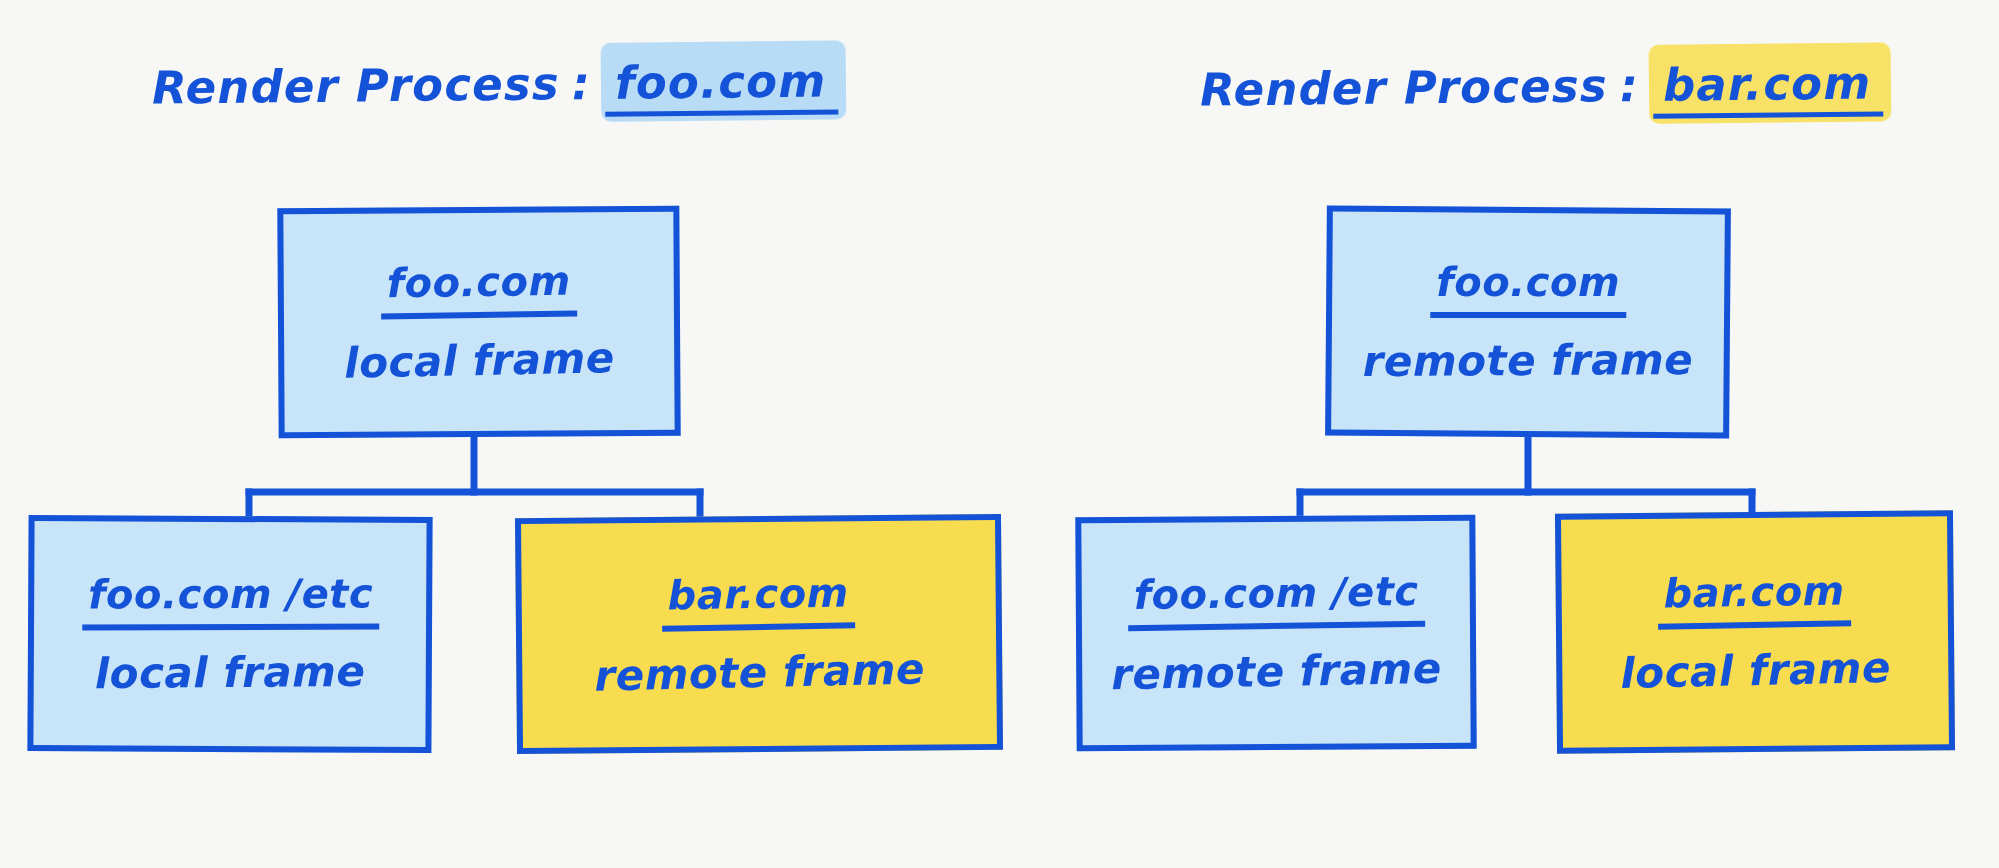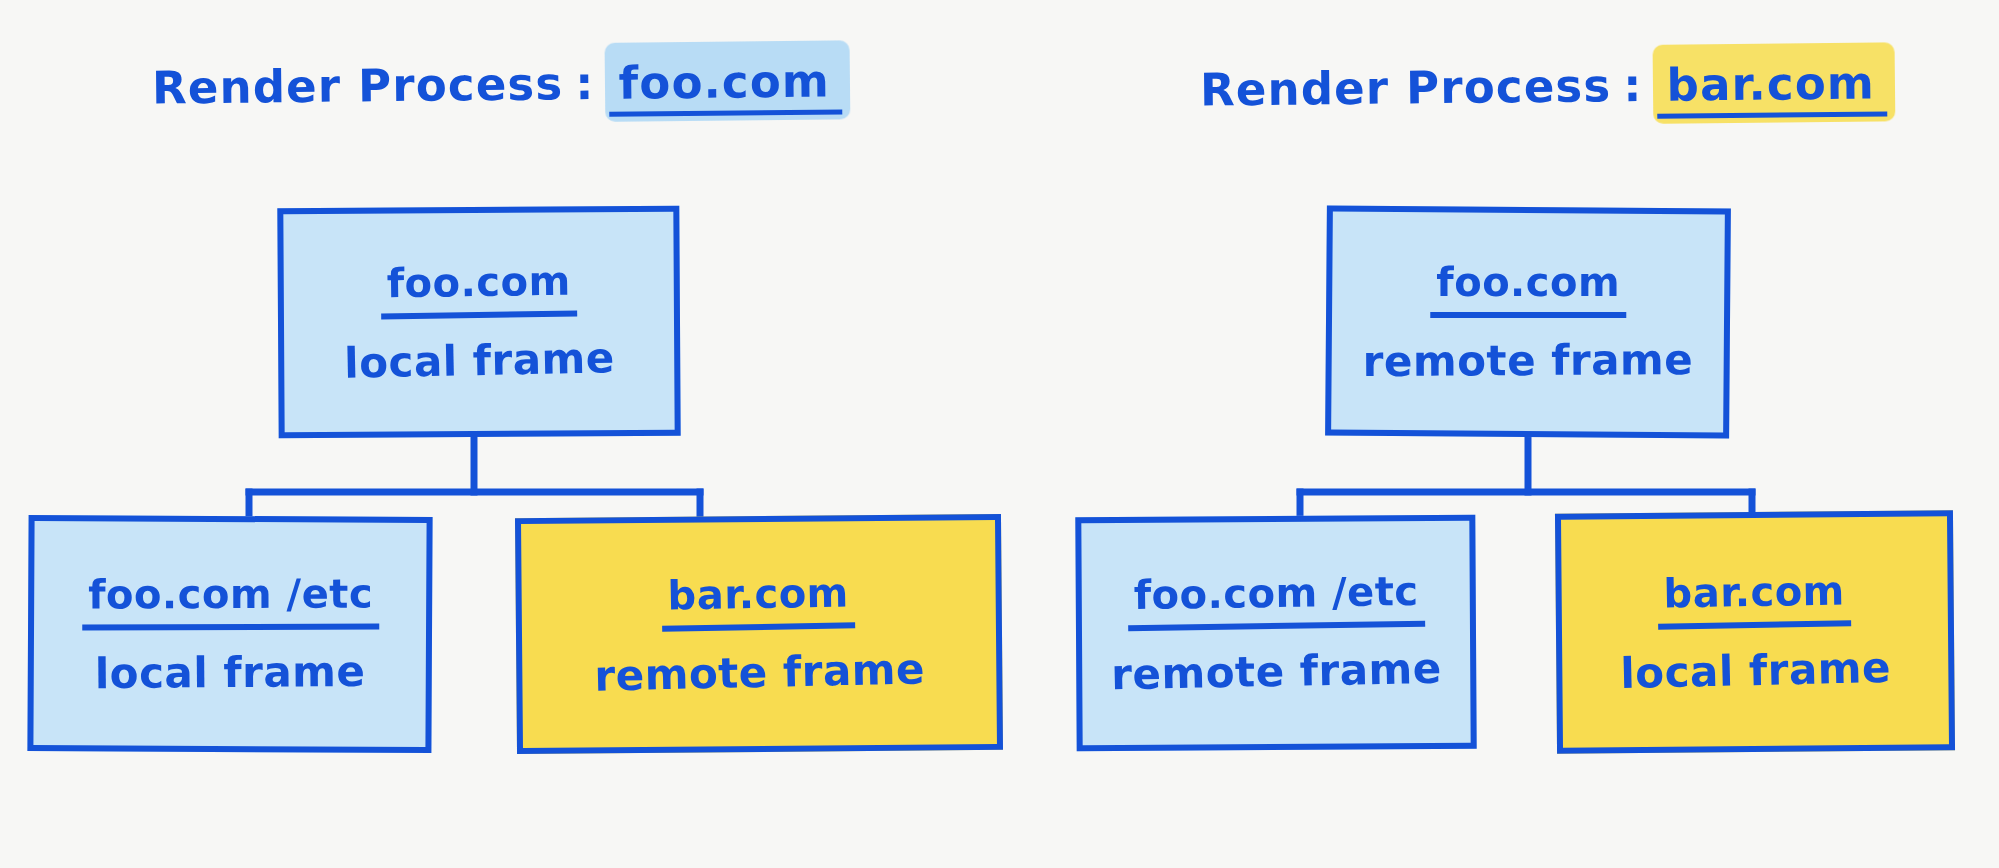--- a/index.html
+++ b/index.html
@@ -14,20 +14,21 @@
     font-family: "DejaVu Sans", sans-serif;
     overflow: hidden;
     position: relative;
   }
 
   .canvas {
     position: absolute;
     inset: 0;
     width: 1999px;
     height: 868px;
+    font-style: italic;
   }
 
   
   .connectors {
     position: absolute;
     left: 0;
     top: 0;
     width: 1999px;
     height: 868px;
     pointer-events: none;

